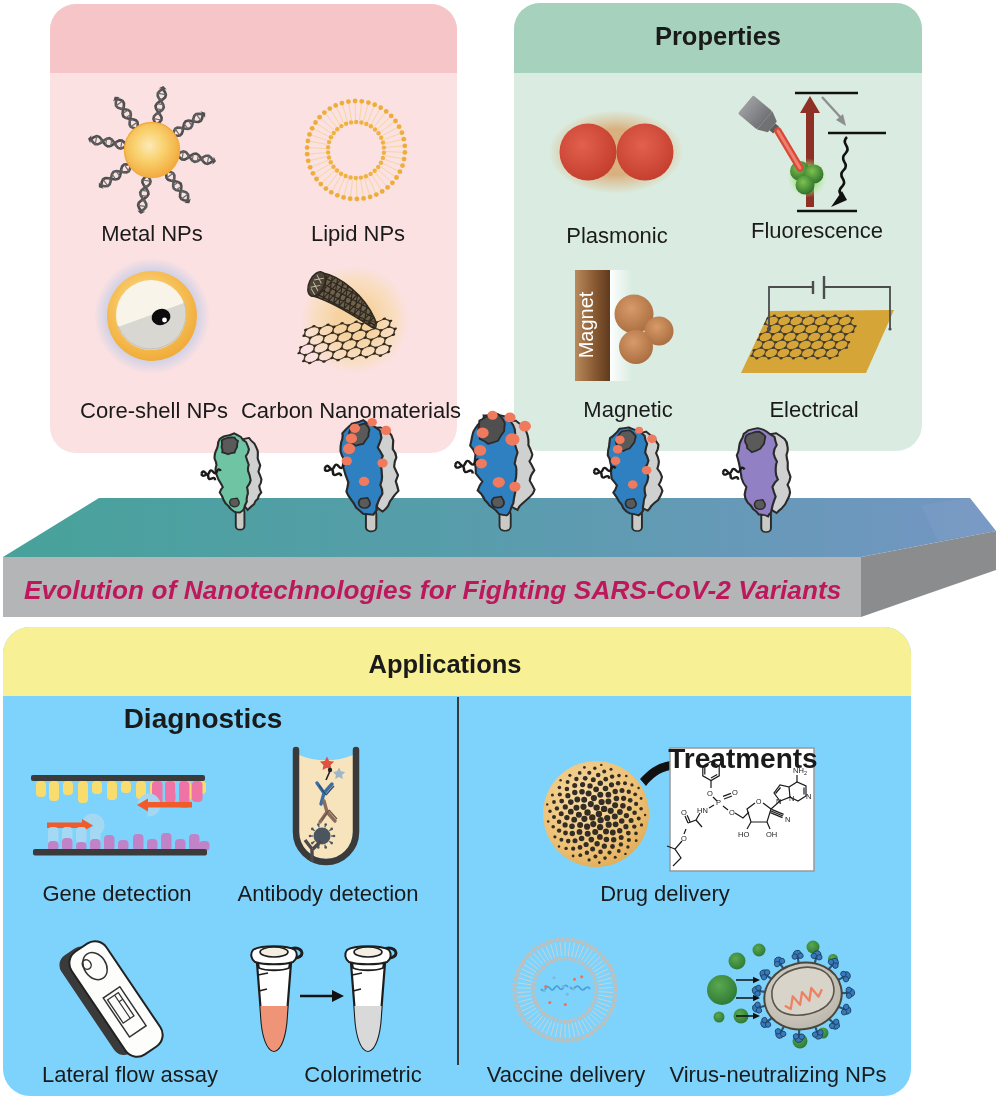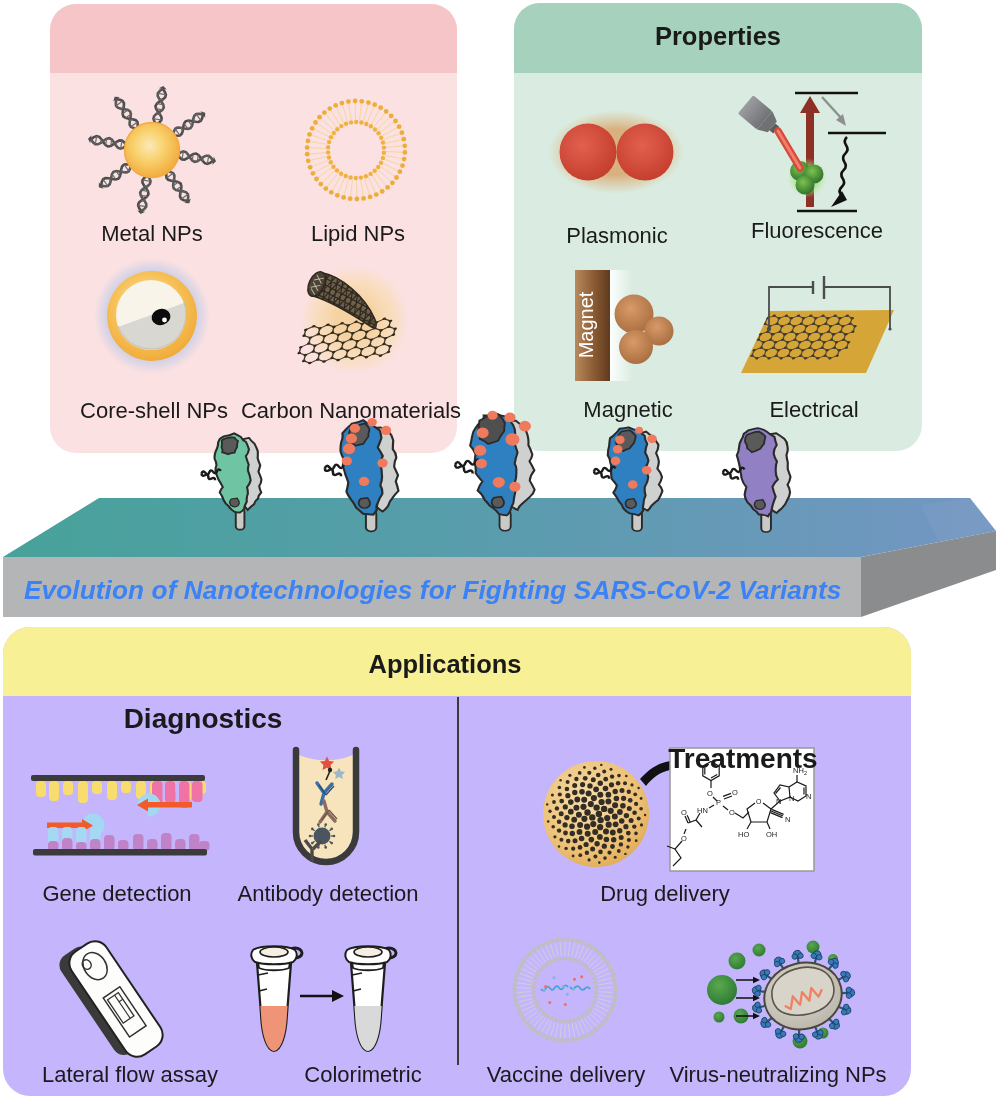--- a/index.html
+++ b/index.html
@@ -12,21 +12,21 @@
 
 <div class="panel" style="left:50px; top:4px; width:407px; height:449px; background:#fbe1e2; border-radius:26px;">
   <div style="position:absolute; left:0; top:0; width:100%; height:69px; background:#f6c5c8; border-radius:26px 26px 0 0;"></div>
 </div>
 
 <div class="panel" style="left:514px; top:3px; width:408px; height:448px; background:#daece1; border-radius:26px;">
   <div style="position:absolute; left:0; top:0; width:100%; height:70px; background:#a6d2bd; border-radius:26px 26px 0 0;"></div>
   <div class="hdr" style="top:19px;">Properties</div>
 </div>
 
-<div class="panel" style="left:3px; top:627px; width:908px; height:469px; background:#c4b5fd; border-radius:27px;">
+<div class="panel" style="left:3px; top:627px; width:908px; height:469px; background:#7dd3fc; border-radius:27px;">
   <div style="position:absolute; left:0; top:0; width:100%; height:69px; background:#f8f094; border-radius:27px 27px 0 0;"></div>
   <div class="hdr" style="top:23px; width:884px;">Applications</div>
   <div style="position:absolute; left:454px; top:70px; width:2px; height:368px; background:#3a3a3a;"></div>
 </div>
 
 <svg width="1000" height="1102" style="position:absolute; left:0; top:0;">
 <defs>
 <radialGradient id="goldg" cx="45%" cy="42%" r="60%">
   <stop offset="0%" stop-color="#fce9b8"></stop>
         <stop offset="45%" stop-color="#f9d26f"></stop>
@@ -1118,21 +1118,21 @@
       <line x1="37.1" y1="-6.9" x2="43.9" y2="-8.5" stroke="#27567e" stroke-width="2.2"></line>
       <circle cx="46.9" cy="-9.1" r="3.9" fill="#3779bd" stroke="#1c3e5c" stroke-width="0.9"></circle>
       <circle cx="45.7" cy="-5.9" r="2.7" fill="#3779bd" stroke="#1c3e5c" stroke-width="0.8"></circle>
       <circle cx="44.5" cy="-11.6" r="2.7" fill="#3779bd" stroke="#1c3e5c" stroke-width="0.8"></circle>
       <ellipse cx="0" cy="0" rx="39" ry="33" fill="url(#virg)" stroke="#4a463c" stroke-width="2"></ellipse>
       <path d="M-30,-8 C-28,-22 -12,-29 4,-28 C20,-27 31,-18 32,-6 C33,6 26,15 12,18 C-4,21 -22,16 -28,6 C-30,2 -31,-3 -30,-8 Z" fill="#d9d4c9" stroke="#5a554b" stroke-width="1.6"></path>
       <path d="M-20.0,5.0 L-15.0,9.6 L-10.0,-2.2 L-5.0,7.9 L0.0,-4.0 L5.0,6.1 L10.0,-5.8 L15.0,4.4 L20.0,-2.0" fill="none" stroke="#ef8163" stroke-width="2.3" stroke-linejoin="round"></path>
     </g>
 </svg>
 
-<div style="position:absolute; left:24px; top:575px; font-size:26.2px; font-weight:bold; font-style:italic; color:#3b82f6; white-space:nowrap; letter-spacing:0.1px;">Evolution of Nanotechnologies for Fighting SARS-CoV-2 Variants</div>
+<div style="position:absolute; left:24px; top:575px; font-size:26.2px; font-weight:bold; font-style:italic; color:#be185d; white-space:nowrap; letter-spacing:0.1px;">Evolution of Nanotechnologies for Fighting SARS-CoV-2 Variants</div>
 
 <div class="lbl" style="left:152px; top:221px;">Metal NPs</div>
 <div class="lbl" style="left:358px; top:221px;">Lipid NPs</div>
 <div class="lbl" style="left:154px; top:398px;">Core-shell NPs</div>
 <div class="lbl" style="left:351px; top:398px;text-align:right;">Carbon Nanomaterials</div>
 <div class="lbl" style="left:617px; top:223px;text-align:center;">Plasmonic</div>
 <div class="lbl" style="left:817px; top:218px;text-align:center;">Fluorescence</div>
 <div class="lbl" style="left:628px; top:397px;">Magnetic</div>
 <div class="lbl" style="left:814px; top:397px;">Electrical</div>
 <div class="sec" style="left:203px; top:703px;">Diagnostics</div>

